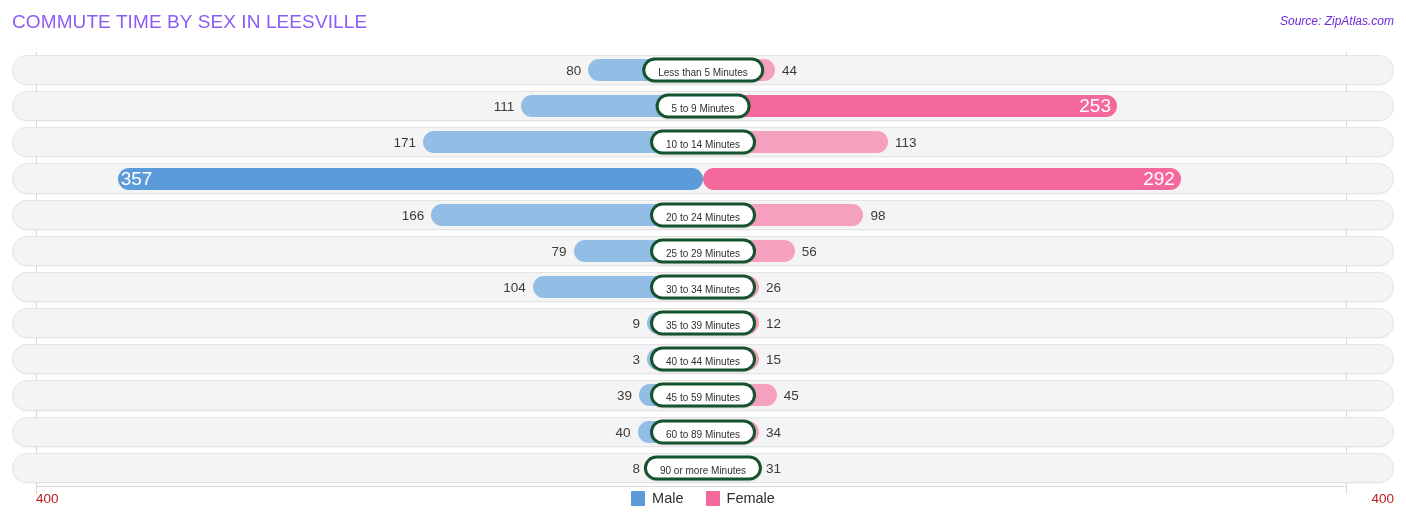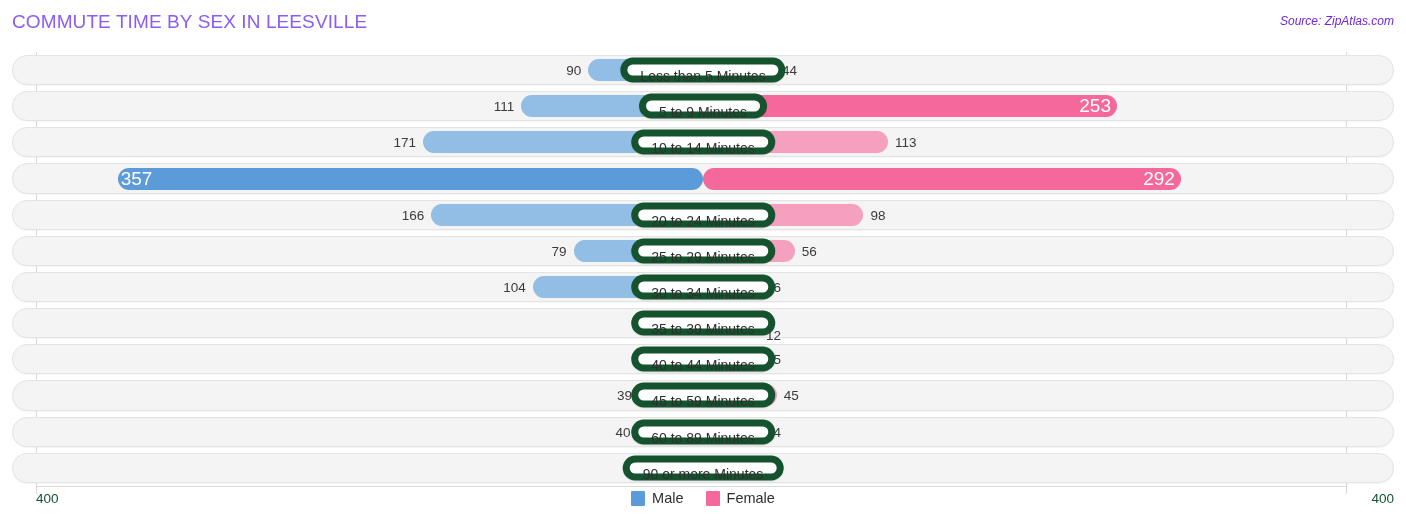--- a/index.html
+++ b/index.html
@@ -119,26 +119,26 @@
     white-space: nowrap;
   }
 
   
   .center-label {
     position: absolute;
     left: 50%;
     top: 50%;
     transform: translate(-50%, -50%);
     background: #ffffff;
-    border: 7px solid #14532d;
+    border: 3px solid #14532d;
     border-radius: 13px;
     height: 25px;
     line-height: 23px;
     padding: 0 13px;
-    font-size: 14px;
+    font-size: 10px;
     color: #2f2f2f;
     white-space: nowrap;
     box-shadow: 0 1px 1.5px rgba(0,0,0,0.10);
   }
 
   
   #footer {
     position: absolute;
     left: 12px;
     top: 486px;
@@ -150,21 +150,21 @@
     left: 24px;
     right: 48px;
     top: 0;
     height: 1px;
     background: #d9d9d9;
   }
   .axis-tick {
     position: absolute;
     top: 5px;
     font-size: 13.5px;
-    color: #14532d;
+    color: #b91c1c;
   }
   #axis-tick-left  { left: 24px; }
   #axis-tick-right { right: 0px; }
 
   #legend {
     position: absolute;
     left: 0; right: 0;
     top: 4px;
     display: flex;
     justify-content: center;
@@ -197,21 +197,21 @@
   <div id="chart-source">Source: ZipAtlas.com</div>
 
   <div id="plot">
     <div class="gridline" id="gridline-left"></div>
     <div class="gridline" id="gridline-right"></div>
     <div id="rows-container">
         <div class="row">
           <div class="track"></div>
           <div class="bars">
             <div class="bar bar-male m-normal" style="width: 114.625px;"></div>
-            <div class="val val-male" style="right: calc(50% + 121.625px);">90</div>
+            <div class="val val-male" style="right: calc(50% + 121.625px);">80</div>
             <div class="bar bar-female f-normal" style="width: 72.05px;"></div>
             <div class="val val-female" style="left: calc(50% + 79.05px);">44</div>
             <div class="center-label">Less than 5 Minutes</div>
           </div>
         </div>
         <div class="row">
           <div class="track"></div>
           <div class="bars">
             <div class="bar bar-male m-normal" style="width: 181.762px;"></div>
             <div class="val val-male" style="right: calc(50% + 188.763px);">111</div>
@@ -268,21 +268,21 @@
             <div class="val val-female" style="left: calc(50% + 63px);">26</div>
             <div class="center-label">30 to 34 Minutes</div>
           </div>
         </div>
         <div class="row">
           <div class="track"></div>
           <div class="bars">
             <div class="bar bar-male m-normal" style="width: 56px;"></div>
             <div class="val val-male" style="right: calc(50% + 63px);">9</div>
             <div class="bar bar-female f-normal" style="width: 56px;"></div>
-            <div class="val val-female" style="left: calc(50% + 63px); margin-top: 12px;">12</div>
+            <div class="val val-female" style="left: calc(50% + 63px);">12</div>
             <div class="center-label">35 to 39 Minutes</div>
           </div>
         </div>
         <div class="row">
           <div class="track"></div>
           <div class="bars">
             <div class="bar bar-male m-normal" style="width: 56px;"></div>
             <div class="val val-male" style="right: calc(50% + 63px);">3</div>
             <div class="bar bar-female f-normal" style="width: 56px;"></div>
             <div class="val val-female" style="left: calc(50% + 63px);">15</div>

